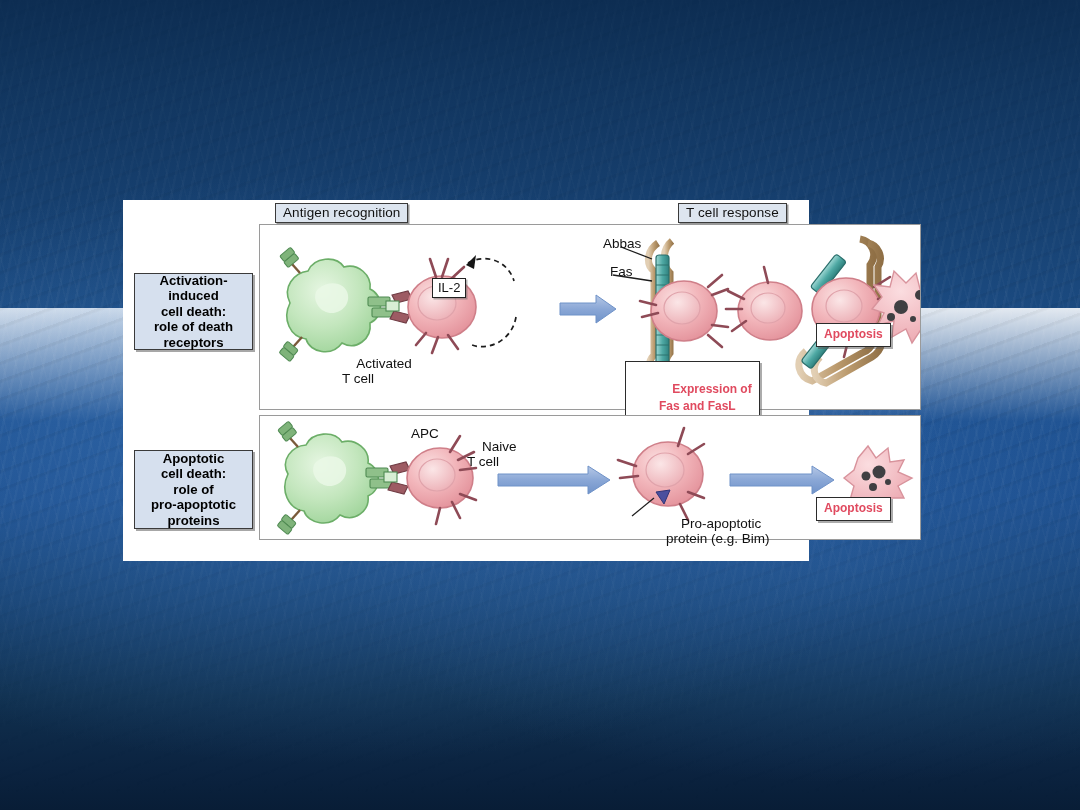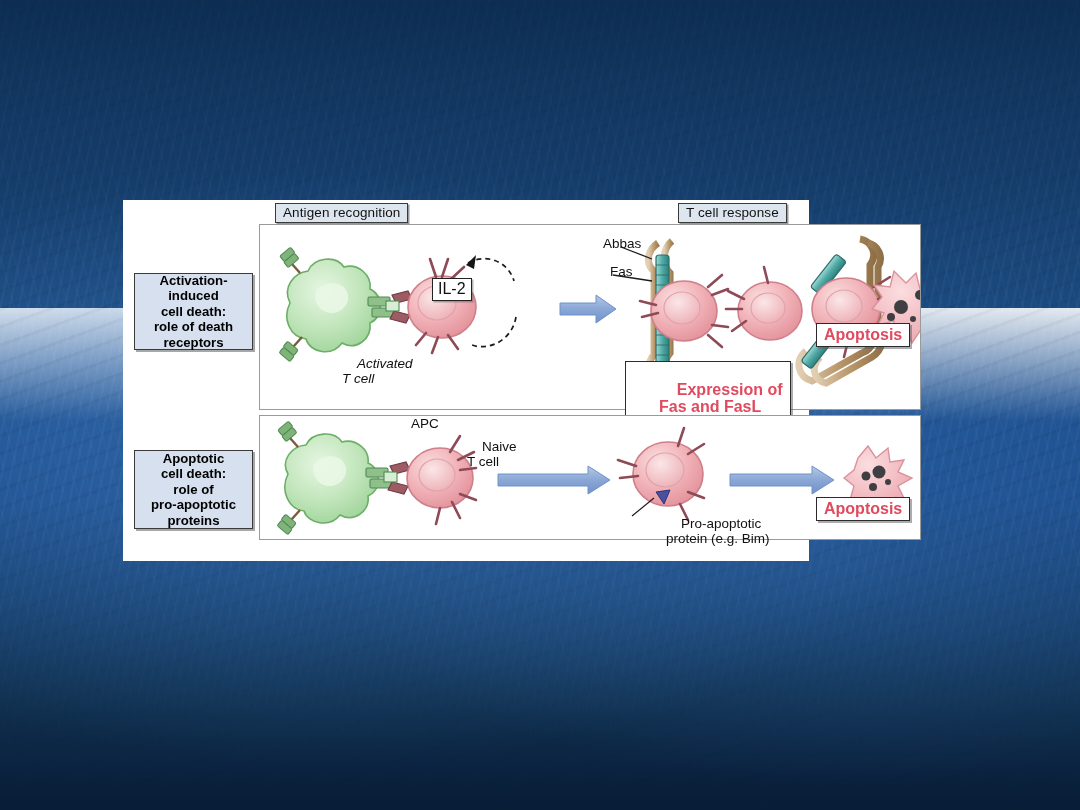--- a/index.html
+++ b/index.html
@@ -94,31 +94,31 @@
     white-space: pre;
   }
 
   .boxed-red {
     position: absolute;
     background: #fff;
     border: 1.8px solid #2b2b2b;
     box-shadow: 2px 2px 0 rgba(90,90,90,.5);
     color: #e04a5f;
     font-weight: bold;
-    font-size: 16px;
+    font-size: 12px;
     line-height: 17px;
     padding: 2px 7px 3px 7px;
     white-space: pre;
   }
   .boxed-plain {
     position: absolute;
     background: #fff;
     border: 1.6px solid #222;
     color: #111;
-    font-size: 16px;
+    font-size: 13px;
     padding: 1px 5px 2px 5px;
     white-space: nowrap;
     box-shadow: 1.5px 1.5px 0 rgba(90,90,90,.45);
     text-align: right;
   }
 </style>
 </head>
 <body>
 
 <div id="bg-texture"></div>
@@ -312,21 +312,21 @@
       <circle cx="55" cy="72" r="3" fill="#3f3f42"></circle>
     </svg>
   </div>
 
   <div class="plain-text abs" style="left:480px; top:36px;">Abbas</div>
   <div class="plain-text abs" style="left:487px; top:64px;">Fas</div>
 
   <div class="boxed-plain" style="left:309px; top:78px;">IL-2</div>
 
   <div class="plain-text abs" style="left:219px; top:141px; line-height:15px;">
-    <span style="white-space:pre-line; font-weight:normal;font-style:italic;">Activated
+    <span style="white-space:pre-line; font-weight:normal;">Activated
 T cell</span>
   </div>
 
   <div class="boxed-red" style="left:502px; top:161px; text-align:left;padding-left:33px;">
     <span style="white-space:pre-line">Expression of
 Fas and FasL</span>
   </div>
 
   <div class="boxed-red" style="left:693px; top:123px;">Apoptosis</div>
 
@@ -424,21 +424,21 @@
                  L638,70 L644,82 L630,82 L628,96 L616,86 L606,96 L602,82 L590,84
                  L594,70 L584,62 L594,54 Z" fill="url(#apopGrad2)" stroke="#d8939c" stroke-width="1.4"></path>
         <circle cx="619" cy="56" r="6.5" fill="#3f3f42"></circle>
         <circle cx="606" cy="60" r="4.5" fill="#3f3f42"></circle>
         <circle cx="613" cy="71" r="4" fill="#3f3f42"></circle>
         <circle cx="628" cy="66" r="3" fill="#3f3f42"></circle>
       </g>
     </svg>
   </div>
 
-  <div class="plain-text abs" style="left:288px; top:216px;">APC</div>
+  <div class="plain-text abs" style="left:288px; top:226px;">APC</div>
   <div class="plain-text abs" style="left:344px; top:224px;">
     <span style="white-space:pre-line">Naive
 T cell</span>
   </div>
   <div class="plain-text abs" style="left:543px; top:301px; line-height:15px;">
     <span style="white-space:pre-line">Pro-apoptotic
 protein (e.g. Bim)</span>
   </div>
 
   <div class="boxed-red" style="left:693px; top:297px;">Apoptosis</div>

